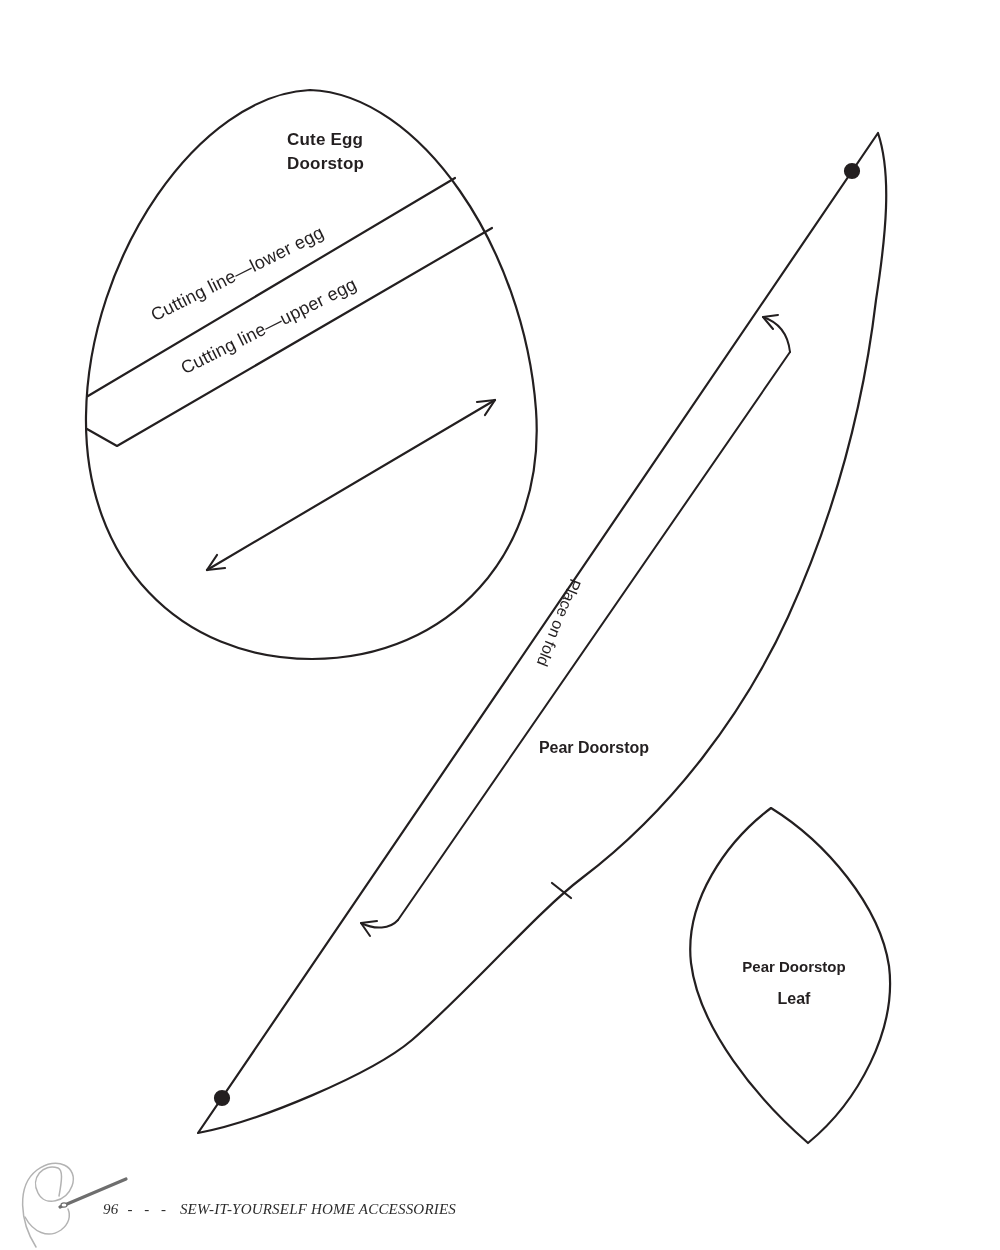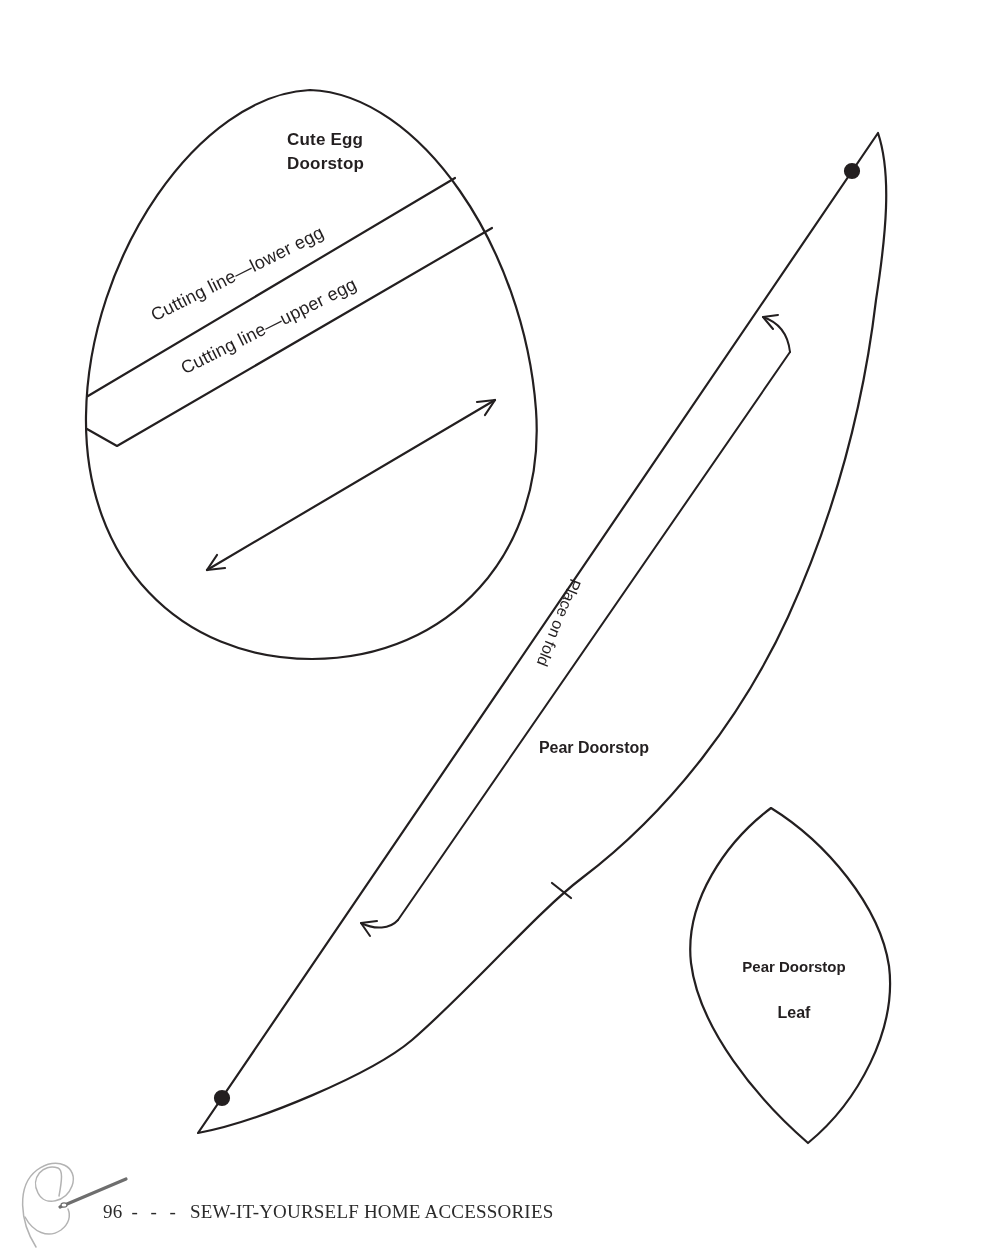--- a/index.html
+++ b/index.html
@@ -29,26 +29,26 @@
     transform:rotate(112deg); transform-origin:0 0;
   }
   .pear-name {
     left:594px; top:739px; font-size:16px; font-weight:bold;
     transform:translateX(-50%);
   }
   .leaf-name {
     left:794px; top:958px; transform:translateX(-50%);
     text-align:center; font-size:15px; font-weight:bold;
   }
-  .leaf-sub { margin-top:29px; font-size:16px; font-weight:600; }
+  .leaf-sub { margin-top:15px; font-size:16px; font-weight:600; }
 
   .footer {
     position:absolute; left:103px; top:1201px;
-    font-family:"Liberation Serif", serif; font-size:19px;
-    color:#2b2b2b; white-space:nowrap; letter-spacing:.2px;
+    font-family:"Liberation Serif", serif; font-size:15px;
+    color:#2b2b2b; white-space:nowrap; letter-spacing:.2px;font-style:italic;
   }
   .footer .sep { margin:0 10px 0 9px; letter-spacing:4px; }
 </style>
 </head>
 <body>
 
 <div class="page">
 
   <svg class="art" width="1000" height="1250" viewBox="0 0 1000 1250">
     <g fill="none" stroke="#231f20" stroke-width="2.2" stroke-linecap="round" stroke-linejoin="round">

